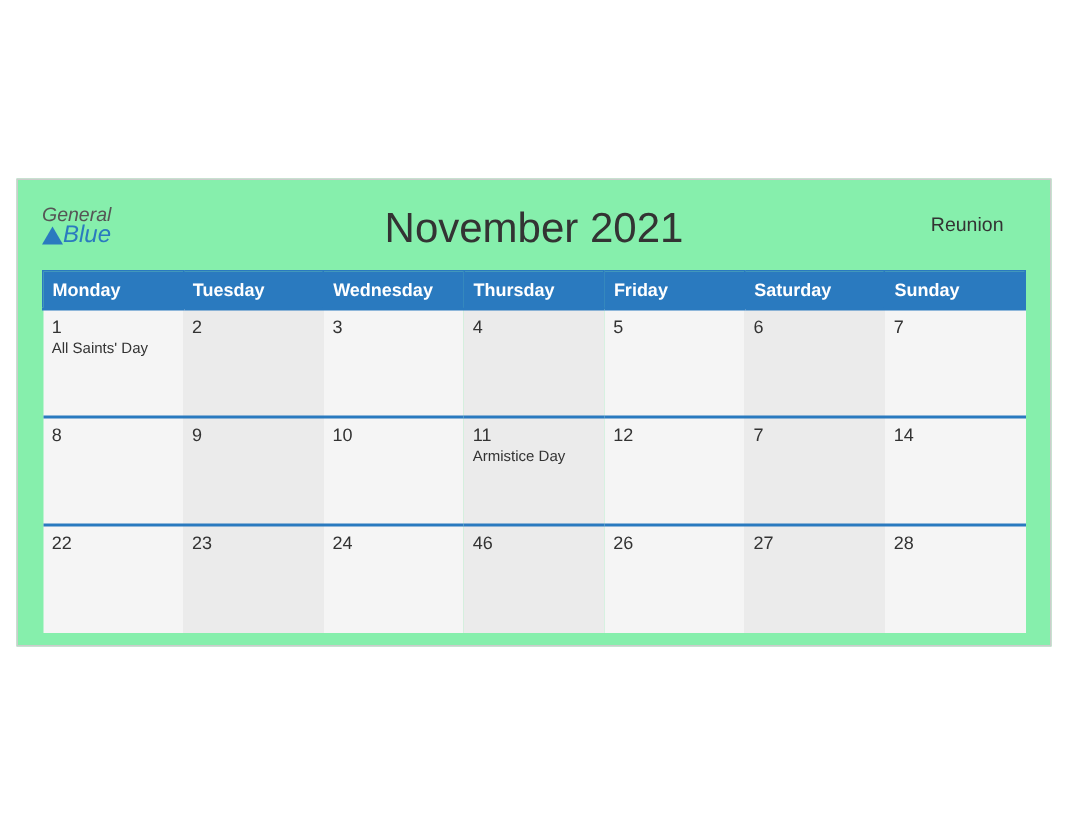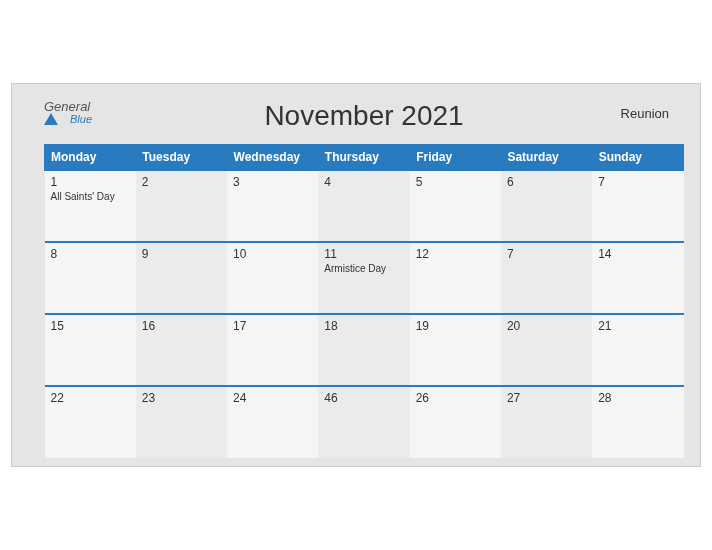--- a/index.html
+++ b/index.html
@@ -8,23 +8,23 @@
       font-family: Arial, sans-serif;
       width: 712px;
       height: 550px;
       overflow: hidden;
       display: flex;
       align-items: center;
       justify-content: center;
     }
     .calendar-container {
       width: 690px;
-      background: #e5e5e5;
+      background: #86efac;
       border: 1px solid #ccc;
-      padding: 16px 16px 8px 32px;
+      padding: 16px 16px 8px 16px;
     }
     .header {
       display: flex;
       align-items: center;
       justify-content: center;
       position: relative;
       margin-bottom: 12px;
     }
     .logo {
       position: absolute;
@@ -33,26 +33,26 @@
       display: flex;
       flex-direction: column;
       line-height: 1;
     }
     .logo-general {
       font-size: 13px;
       color: #555;
       font-style: italic;
     }
     .logo-blue {
-      font-size: 11px;
+      font-size: 16px;
       color: #2a7abf;
       font-style: italic;
       display: flex;
       align-items: center;
-      gap: 12px;
+      gap: 0;
     }
     .logo-triangle {
       width: 0;
       height: 0;
       border-left: 7px solid transparent;
       border-right: 7px solid transparent;
       border-bottom: 12px solid #2a7abf;
       display: inline-block;
     }
     .month-title {
@@ -182,43 +182,20 @@
           </td>
           <td>
             <span class="day-number">7</span>
           </td>
           <td>
             <span class="day-number">14</span>
           </td>
         </tr>
         <tr>
           <td>
-            <span class="day-number">15</span>
-          </td>
-          <td>
-            <span class="day-number">16</span>
-          </td>
-          <td>
-            <span class="day-number">17</span>
-          </td>
-          <td>
-            <span class="day-number">18</span>
-          </td>
-          <td>
-            <span class="day-number">19</span>
-          </td>
-          <td>
-            <span class="day-number">20</span>
-          </td>
-          <td>
-            <span class="day-number">21</span>
-          </td>
-        </tr>
-        <tr>
-          <td>
             <span class="day-number">22</span>
           </td>
           <td>
             <span class="day-number">23</span>
           </td>
           <td>
             <span class="day-number">24</span>
           </td>
           <td>
             <span class="day-number">46</span>

